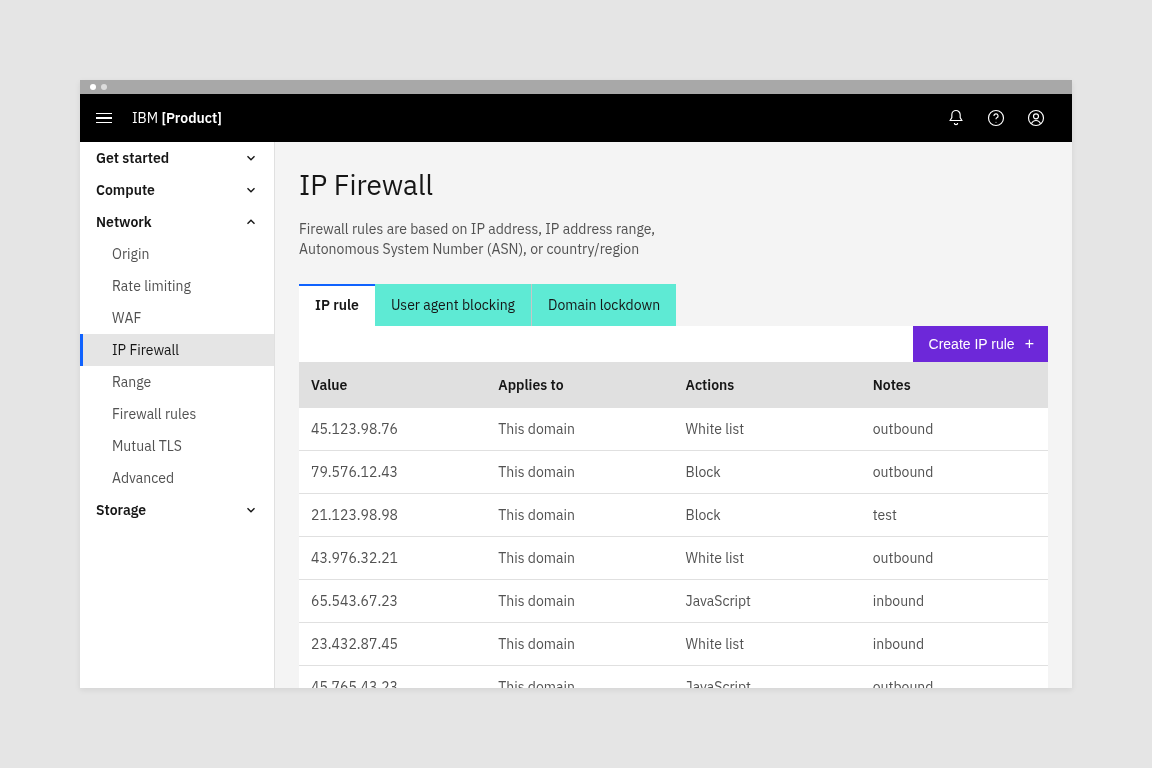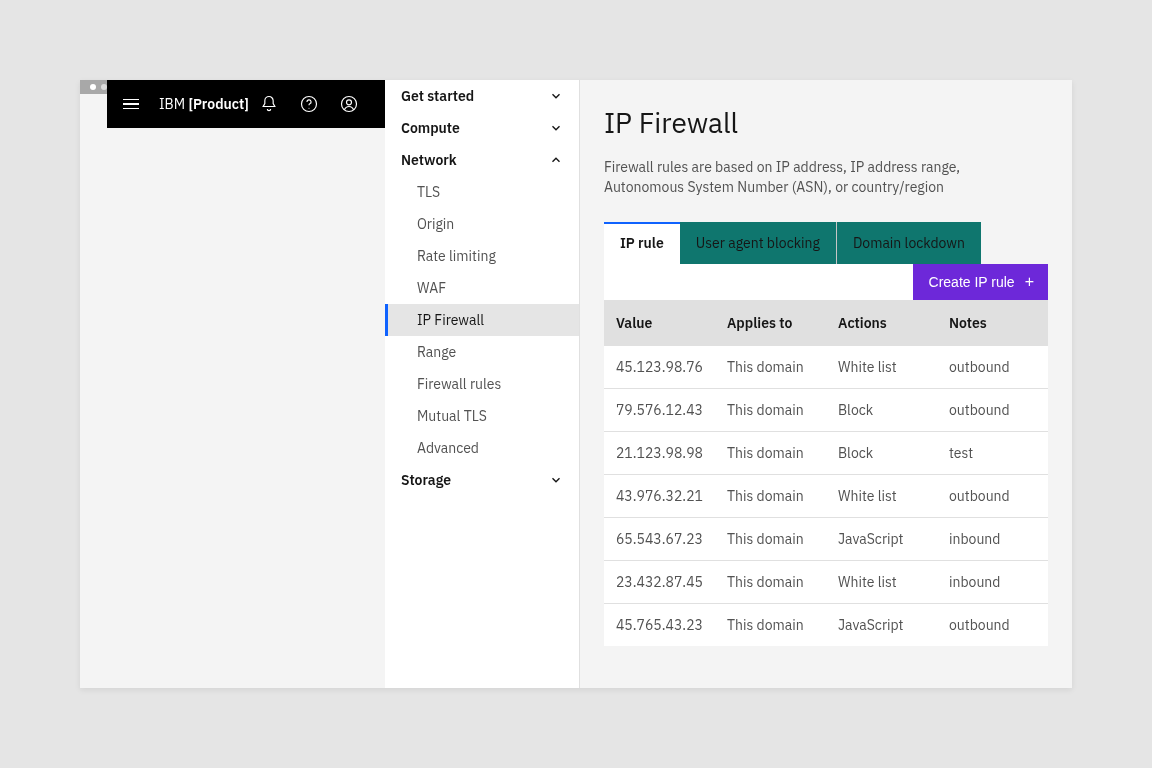--- a/index.html
+++ b/index.html
@@ -14,21 +14,21 @@
   }
   .frame {
     position: absolute;
     left: 80px;
     top: 80px;
     width: 992px;
     height: 608px;
     background: #f4f4f4;
     box-shadow: 0 2px 6px rgba(0,0,0,0.08);
     display: flex;
-    flex-direction: row;
+    flex-direction: column;
     overflow: hidden;
   }
   
   .titlebar {
     height: 14px;
     background: #a8a8a8;
     display: flex;
     align-items: center;
     padding-left: 10px;
     gap: 5px;
@@ -110,21 +110,21 @@
     background:#f4f4f4;
   }
   .page-title { font-size: 28px; font-weight:400; margin-bottom: 16px; }
   .page-desc { font-size: 14px; color:#525252; max-width: 420px; line-height:1.45; margin-bottom:24px; }
   
   .tabs { display:flex; }
   .tab {
     padding: 12px 16px;
     font-size:14px;
     color:#161616;
-    background:#0f766e;
+    background:#5eead4;
     border-right:1px solid #c6c6c6;
     cursor:pointer;
   }
   .tab.active {
     background:#fff;
     font-weight:600;
     border-top:2px solid #0f62fe;
     padding-top:10px;
     border-right:none;
   }
@@ -226,23 +226,20 @@
               <path d="M4 6l4 4 4-4"></path>
             </svg></span>
       </div>
 
       <div class="side-item top">
         <span>Network</span>
         <span class="chev"><svg viewBox="0 0 16 16">
               <path d="M4 10l4-4 4 4"></path>
             </svg></span>
       </div>
-      <div class="side-sub">
-          <span>TLS</span>
-        </div>
       <div class="side-sub">
           <span>Origin</span>
         </div>
       <div class="side-sub">
           <span>Rate limiting</span>
         </div>
       <div class="side-sub">
           <span>WAF</span>
         </div>
       <div class="side-sub active">

